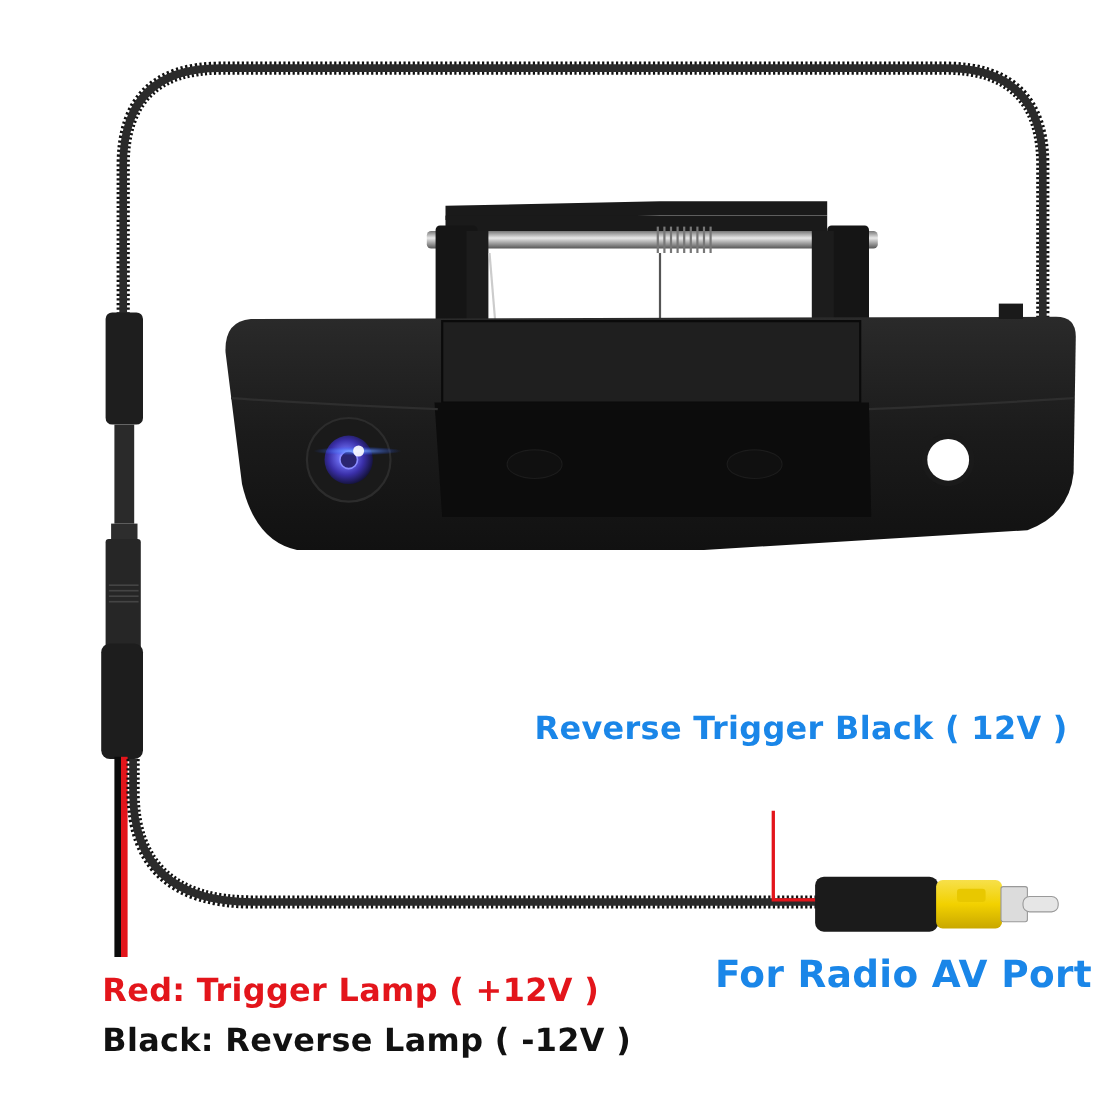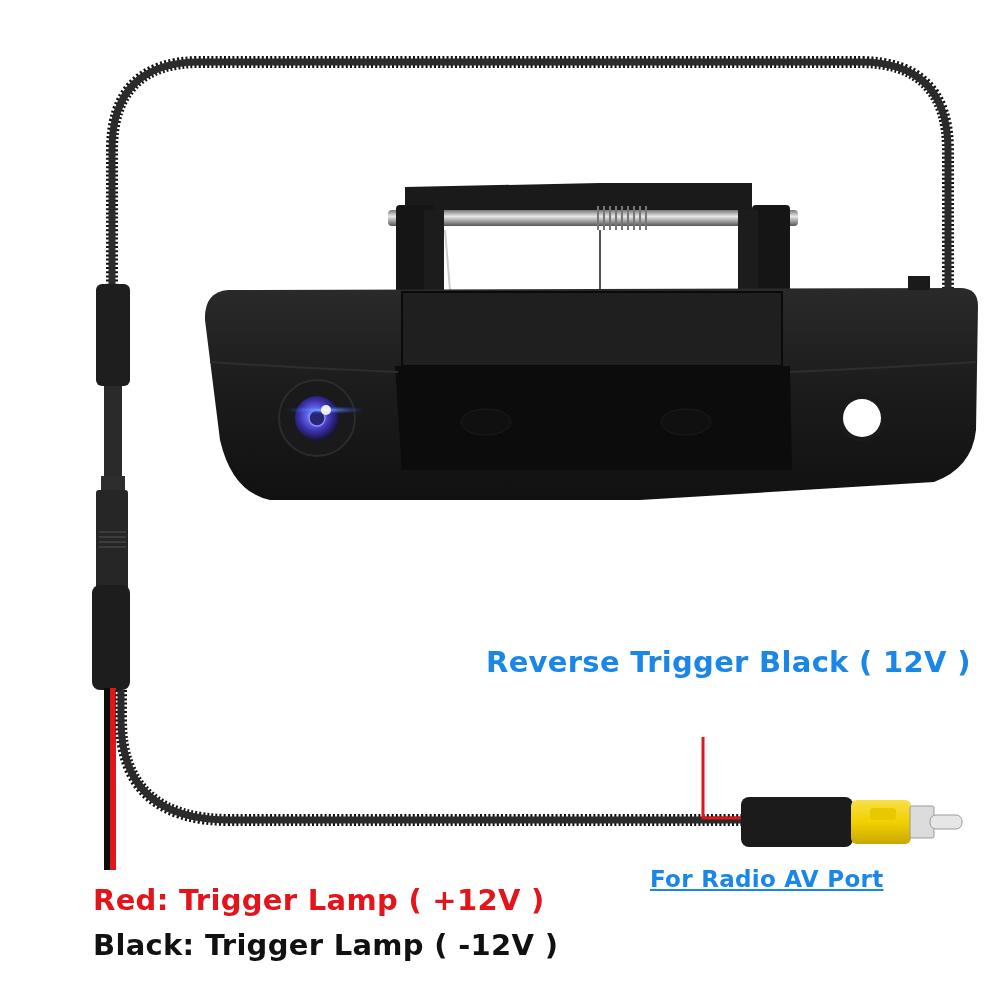--- a/index.html
+++ b/index.html
@@ -1,20 +1,20 @@
 <!DOCTYPE html>
 <html><head>
   <meta charset="utf-8">
   <style>
     html, body { margin: 0; padding: 0; background: #ffffff; }
     body { width: 1000px; height: 1000px; position: relative; overflow: hidden; font-family: "DejaVu Sans", sans-serif; }
     .scene { position: absolute; left: 0; top: 0; width: 1000px; height: 1000px; }
     .label { position: absolute; font-weight: bold; white-space: nowrap; letter-spacing: 0.3px; }
     .lbl-trigger { left: 486px; top: 645px; font-size: 29px; color: #1a86e8; }
-    .lbl-radio { left: 650px; top: 866px; font-size: 23px; color: #1a86e8; text-decoration: underline; }
+    .lbl-radio { left: 650px; top: 866px; font-size: 34px; color: #1a86e8; }
     .lbl-red { left: 93px; top: 883px; font-size: 29px; color: #e3151b; }
     .lbl-black { left: 93px; top: 928px; font-size: 29px; color: #111111; }
   </style>
 </head>
 <body>
 
 <svg class="scene" viewBox="0 0 1000 1000" xmlns="http://www.w3.org/2000/svg">
   <defs>
     <pattern id="ribs" width="4" height="4" patternUnits="userSpaceOnUse">
       <rect width="4" height="4" fill="#1c1c1c"></rect>
@@ -142,13 +142,13 @@
 
   <g>
     <circle cx="862" cy="418" r="24" fill="#1a1a1a"></circle>
     <circle cx="862" cy="418" r="19" fill="#ffffff"></circle>
   </g>
 </svg>
 
 <div class="label lbl-trigger">Reverse Trigger Black ( 12V )</div>
 <div class="label lbl-radio">For Radio AV Port</div>
 <div class="label lbl-red">Red: Trigger Lamp ( +12V )</div>
-<div class="label lbl-black">Black: Trigger Lamp ( -12V )</div>
+<div class="label lbl-black">Black: Reverse Lamp ( -12V )</div>
 
 </body></html>

